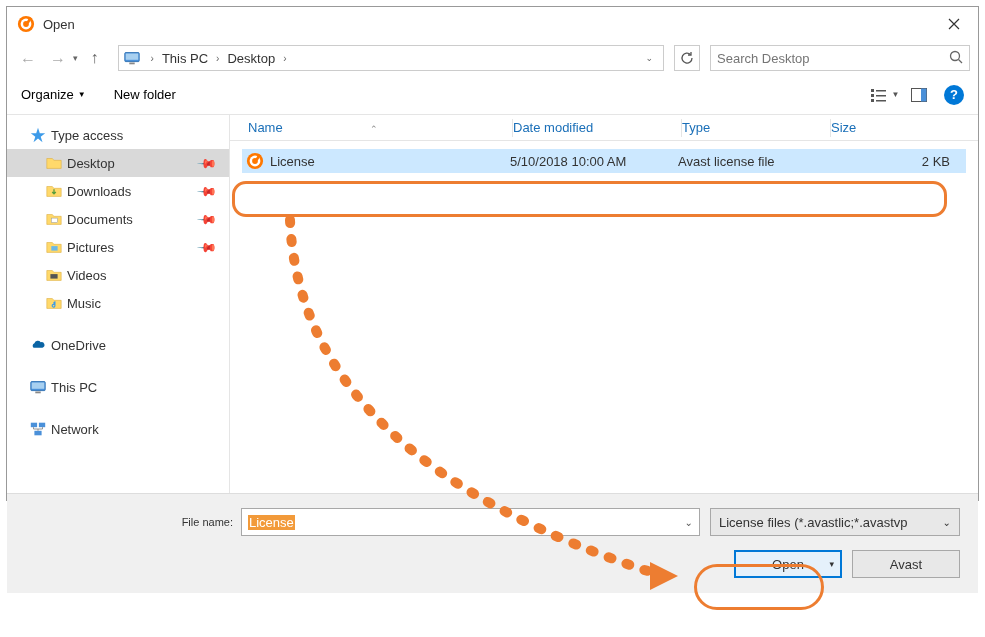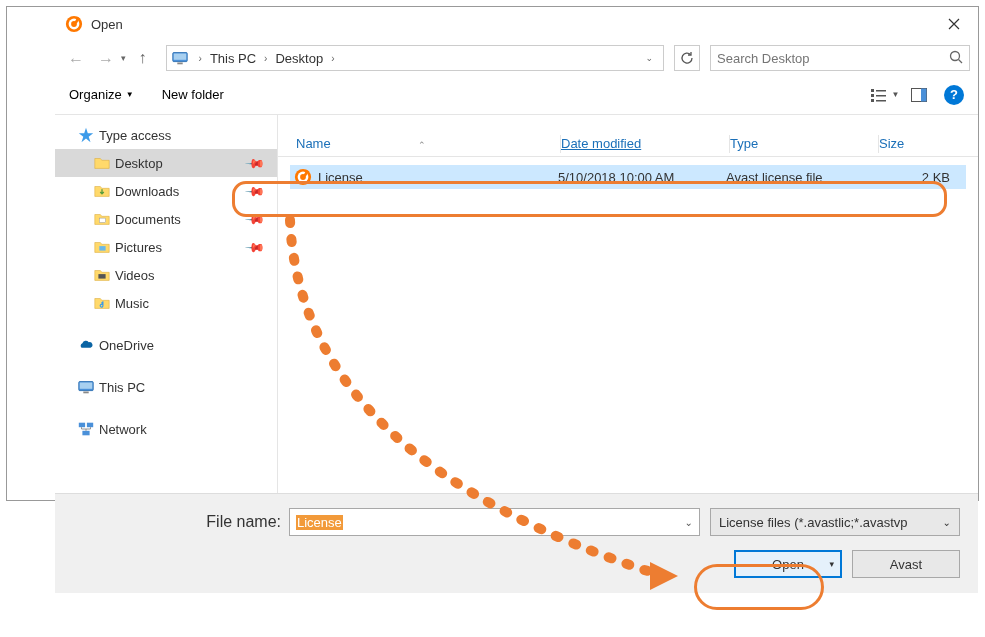--- a/index.html
+++ b/index.html
@@ -1,17 +1,17 @@
 <!DOCTYPE html>
 <html><head>
 <meta charset="utf-8">
 <style>
 * { box-sizing: border-box; margin: 0; padding: 0; font-family: "Segoe UI", Tahoma, sans-serif; }
 body { background: #fff; width: 985px; height: 637px; overflow: hidden; position: relative; }
-.dialog { position: absolute; top: 6px; left: 6px; width: 973px; height: 495px; border: 1px solid #999; background: #fff; padding-left: 48px; }
+.dialog { position: absolute; top: 6px; left: 6px; width: 973px; height: 495px; border: 1px solid #999; background: #fff; }
 
 
 .title-bar { height: 34px; display: flex; align-items: center; padding: 0 4px 0 10px; }
 .title-bar .icon { width: 18px; height: 18px; margin-right: 8px; }
 .title-bar .title { font-size: 13px; color: #333; flex: 1; }
 .title-bar .close { width: 40px; height: 28px; display: flex; align-items: center; justify-content: center; font-size: 16px; color: #333; cursor: pointer; }
 
 
 .nav-row { height: 34px; display: flex; align-items: center; padding: 0 8px; gap: 4px; }
 .nav-arrow { width: 26px; height: 26px; display: flex; align-items: center; justify-content: center; font-size: 16px; color: #666; cursor: default; }
@@ -45,40 +45,40 @@
 .sidebar { width: 223px; border-right: 1px solid #e5e5e5; padding-top: 6px; overflow: hidden; }
 .side-item { height: 28px; display: flex; align-items: center; font-size: 13px; color: #333; padding-left: 44px; position: relative; }
 .side-item.sub { padding-left: 60px; }
 .side-item .icon { position: absolute; left: 44px; width: 18px; height: 18px; margin-left: -22px; }
 .side-item.sub .icon { left: 60px; }
 .side-item .pin { position: absolute; right: 14px; font-size: 13px; color: #888; transform: rotate(45deg); }
 .side-item.selected { background: #d9d9d9; }
 .side-group { margin-bottom: 14px; }
 
 
-.file-pane { flex: 1; position: relative; margin-top: 16px; }
+.file-pane { flex: 1; position: relative; }
 .columns { display: flex; height: 26px; align-items: center; border-bottom: 1px solid #e5e5e5; font-size: 13px; color: #1a6fb8; }
 .col-name { width: 282px; padding-left: 18px; position: relative; }
 .col-sort { position: absolute; left: 140px; top: 4px; font-size: 9px; color: #888; }
-.col-date { width: 168px; text-decoration: underline; }
+.col-date { width: 168px; }
 .col-type { width: 148px; }
 .col-size { width: 98px; }
 .col-sep { width: 1px; height: 18px; background: #e5e5e5; }
 
 .file-row { display: flex; height: 24px; align-items: center; font-size: 13px; color: #333; background: #cce8ff; margin: 8px 12px 0 12px; position: relative; }
 .file-row .ficon { width: 18px; height: 18px; margin: 0 6px 0 4px; }
 .fr-name { width: 268px; display: flex; align-items: center; }
 .fr-date { width: 168px; }
 .fr-type { width: 148px; }
 .fr-size { flex: 1; text-align: right; padding-right: 16px; }
 
 
 .footer { background: #f0f0f0; height: 100px; border-top: 1px solid #ddd; padding: 14px 18px 0 18px; }
 .fn-row { display: flex; align-items: center; }
-.fn-label { width: 216px; text-align: right; padding-right: 8px; font-size: 16px; color: #333; }
+.fn-label { width: 216px; text-align: right; padding-right: 8px; font-size: 11px; color: #333; }
 .fn-input-wrap { flex: 1; height: 28px; border: 1px solid #a8a8a8; background: #fff; display: flex; align-items: center; padding: 0 6px; }
 .fn-input-wrap .sel { background: #f29a3a; color: #fff; font-size: 13px; padding: 0 1px; }
 .fn-dd { margin-left: auto; font-size: 10px; color: #555; }
 .filter-dd { width: 250px; height: 28px; border: 1px solid #a8a8a8; background: #e8e8e8; margin-left: 10px; display: flex; align-items: center; padding: 0 8px; font-size: 13px; color: #333; }
 .filter-dd .dd { margin-left: auto; font-size: 10px; }
 .btn-row { display: flex; justify-content: flex-end; margin-top: 14px; gap: 10px; }
 .btn { width: 108px; height: 28px; border: 1px solid #a8a8a8; background: #e8e8e8; font-size: 13px; color: #333; display: flex; align-items: center; justify-content: center; position: relative; }
 .btn.open { border: 2px solid #0078d7; background: #e5f1fb; }
 .btn .split-dd { position: absolute; right: 6px; font-size: 9px; }
 

